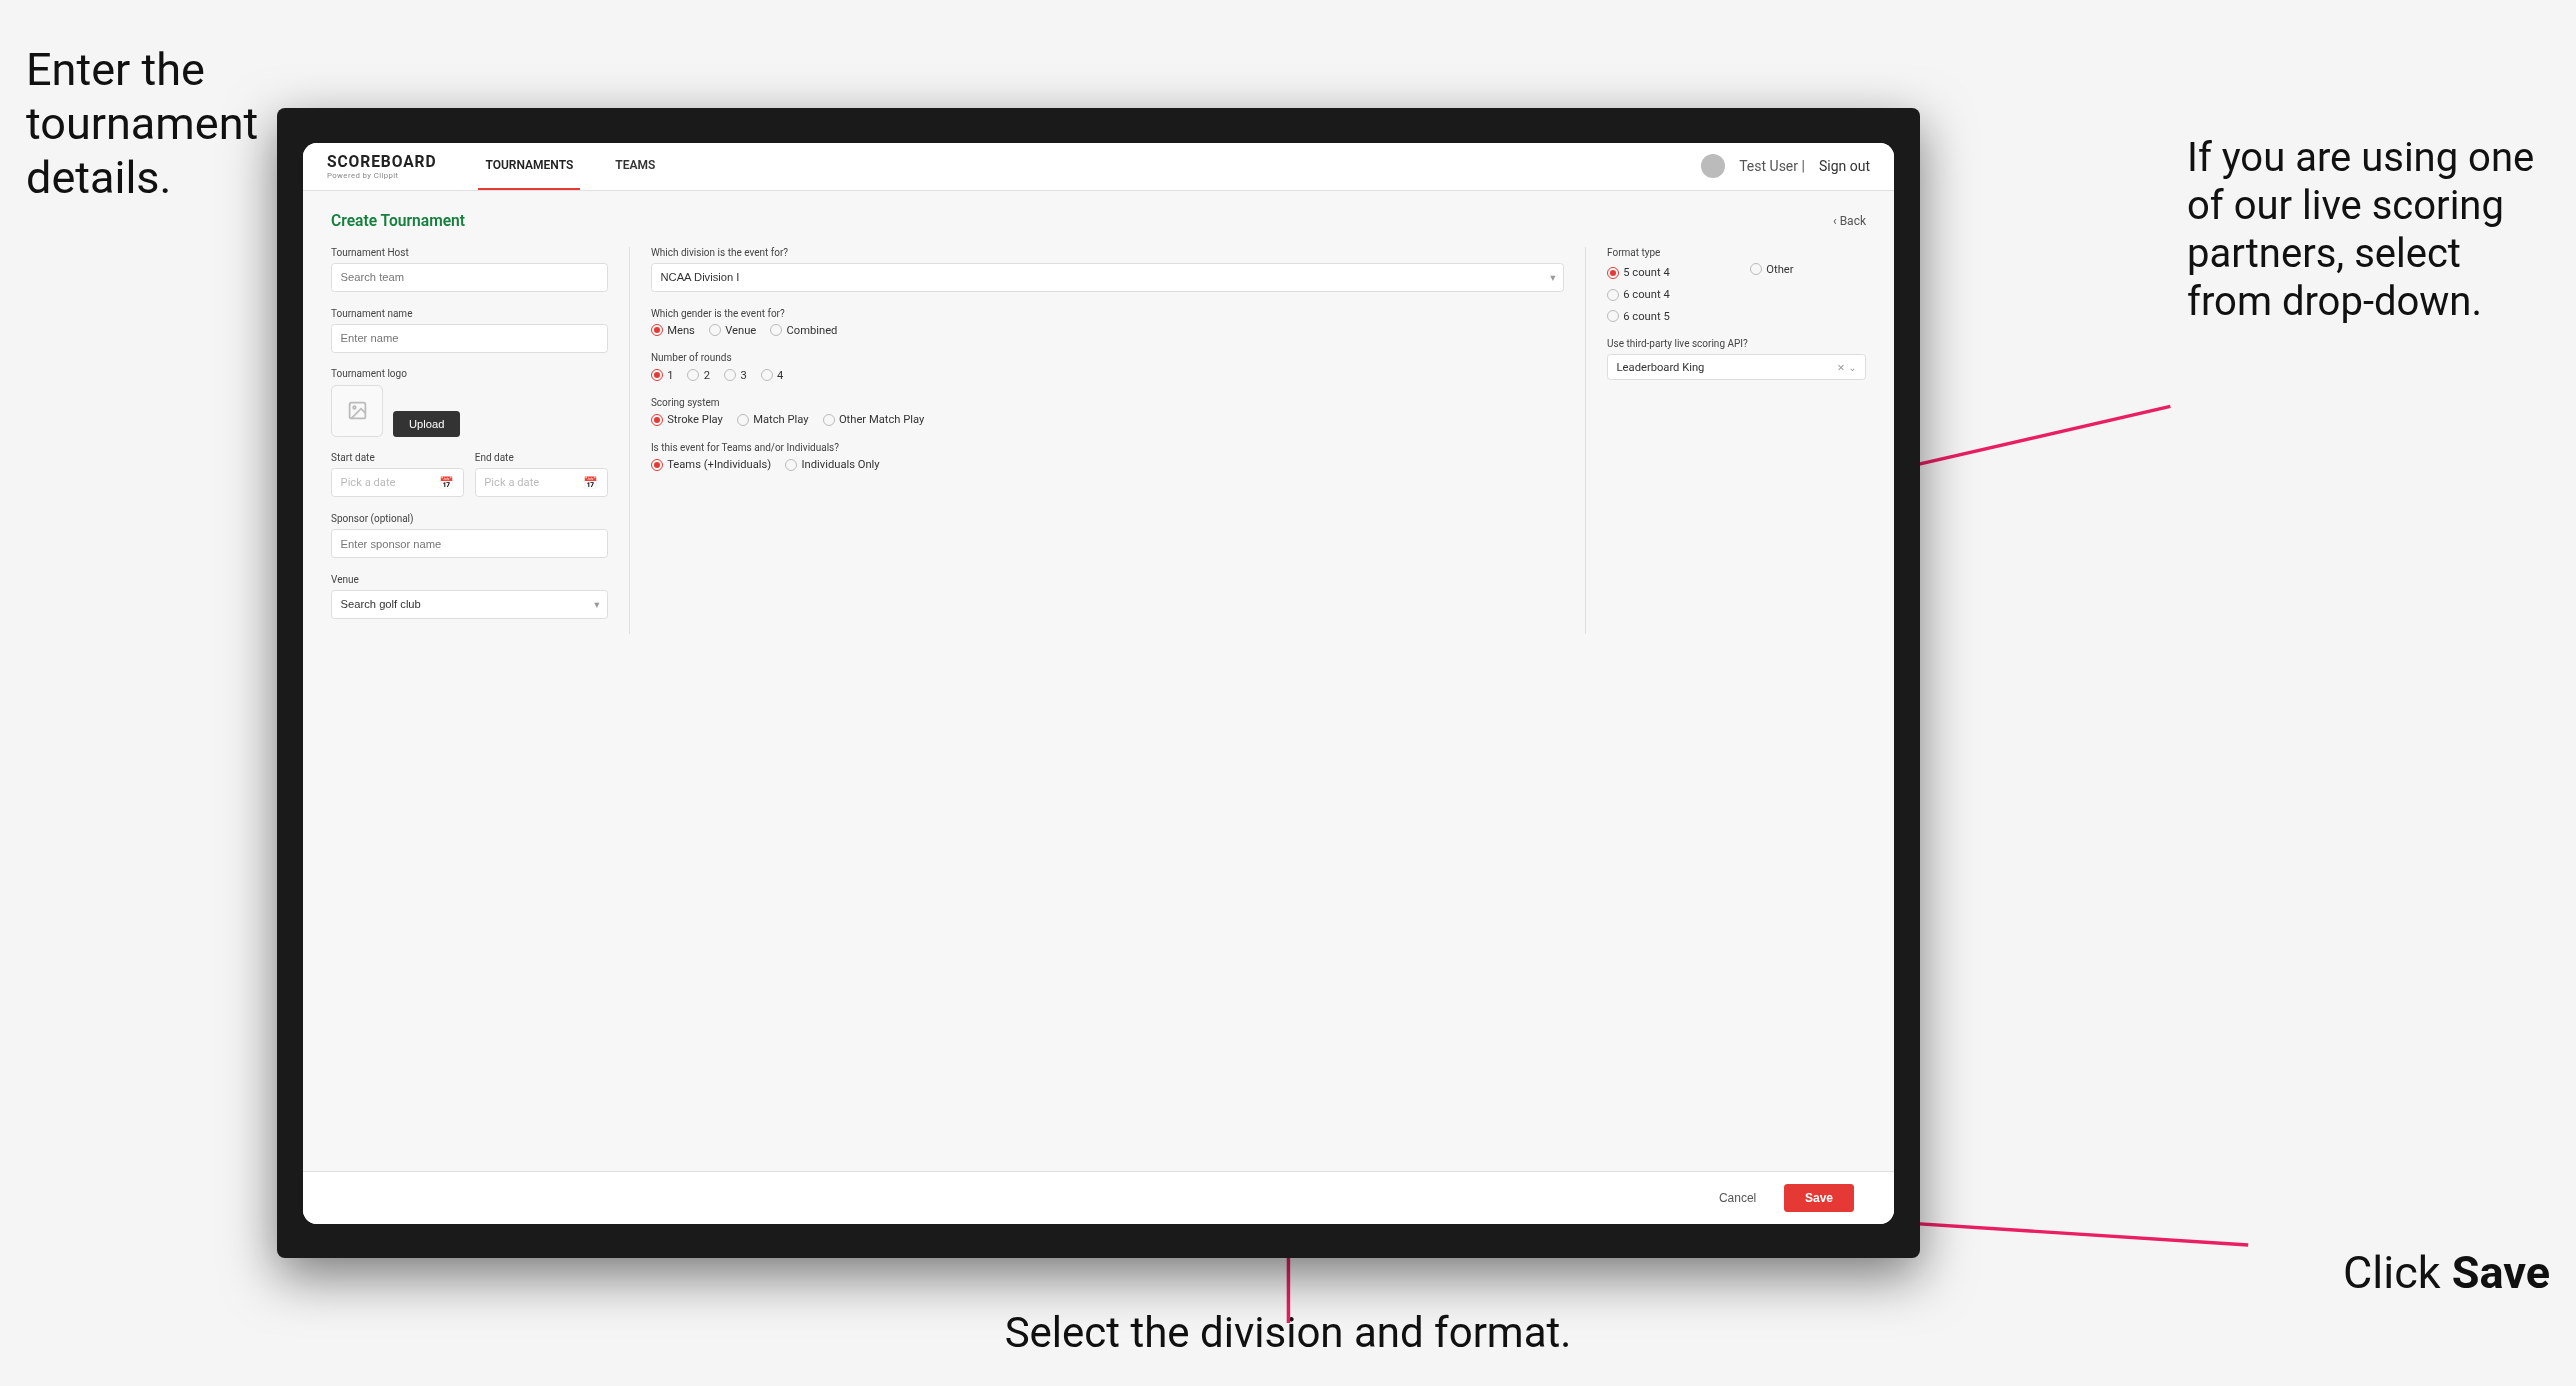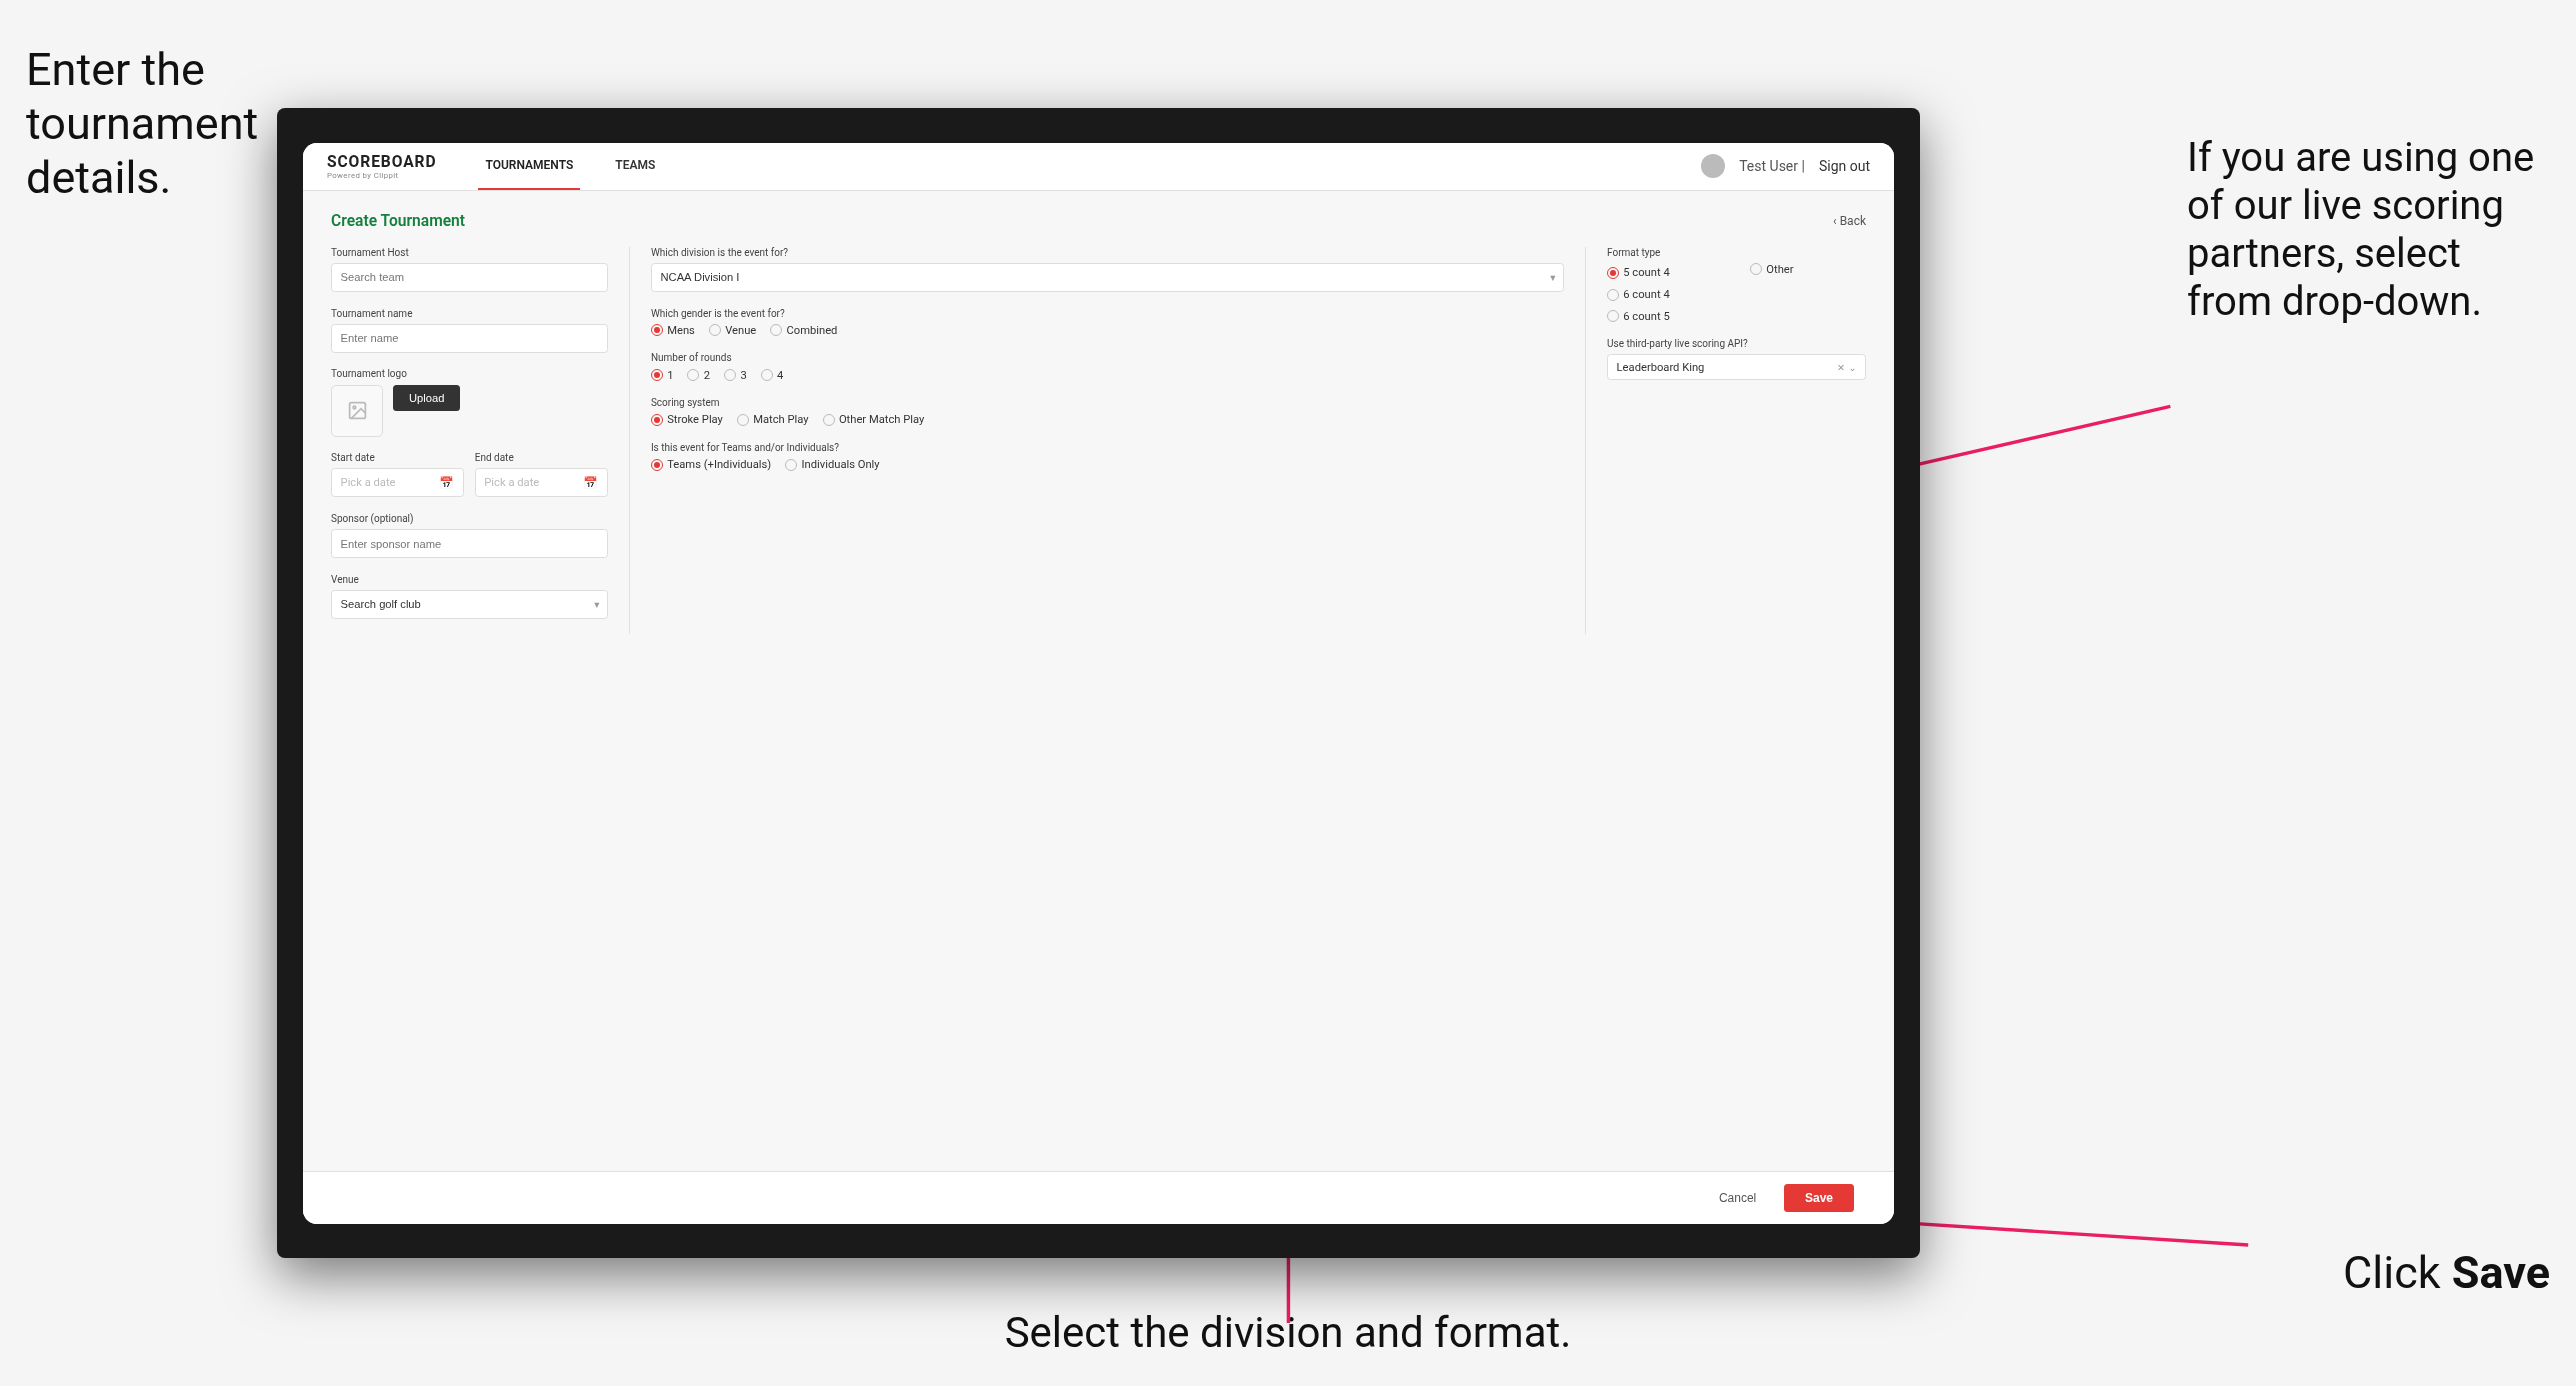--- a/index.html
+++ b/index.html
@@ -236,21 +236,21 @@
       top: 50%;
       transform: translateY(-50%);
       color: #999;
       font-size: 10.4px;
       pointer-events: none;
     }
 
     
     .logo-upload {
       display: flex;
-      align-items: flex-start;
+      align-items: flex-end;
       gap: 10.4px;
       margin-top: 5.2px;
     }
 
     .logo-placeholder {
       width: 52px;
       height: 52px;
       border: 0.9px solid #ddd;
       border-radius: 5.2px;
       background: #f9f9f9;

